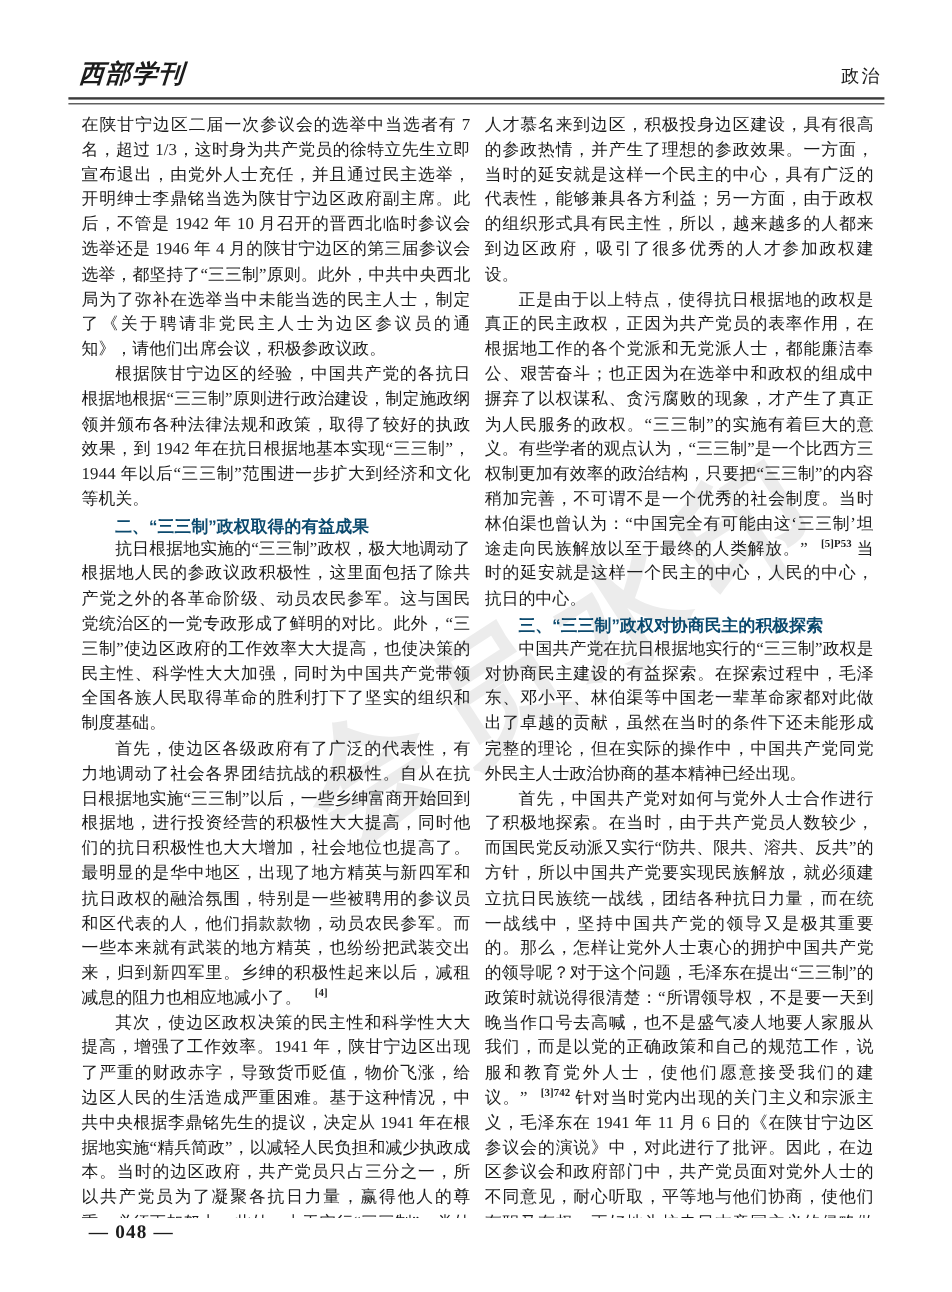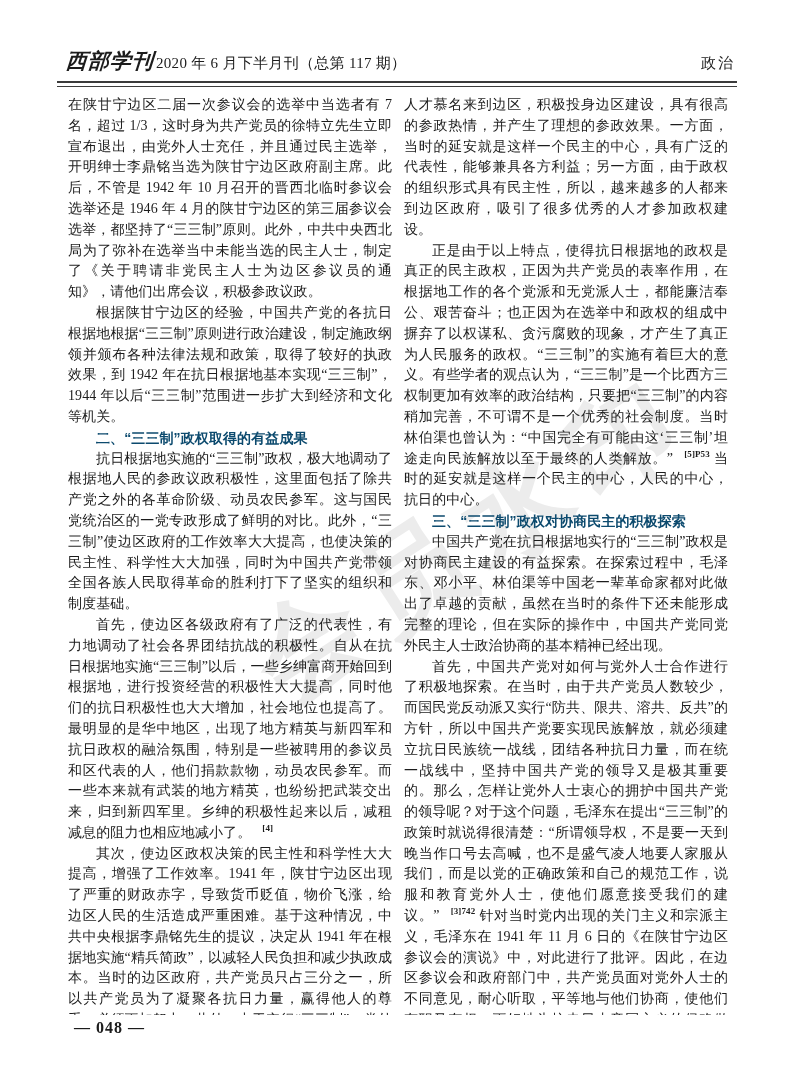--- a/index.html
+++ b/index.html
@@ -78,21 +78,20 @@
     font-family:"Liberation Serif","DejaVu Serif",serif;
   }
 </style>
 </head>
 <body>
 
 <div class="page">
 
   <div class="header">
     <span class="logo">西部学刊</span>
-    <span class="issue">2020 年 6 月下半月刊（总第 117 期）</span>
     <span class="section">政治</span>
   </div>
 
   <div class="header-rule"></div>
 
   <div class="watermark">会员水印</div>
 
   <div class="columns">
     <div class="col">
         <p class="body"><span>在陕甘宁边区二届一次参议会的选举中当选者有 7 名，超过 1/3，这时身为共产党员的徐特立先生立即宣布退出，由党外人士充任，并且通过民主选举，开明绅士李鼎铭当选为陕甘宁边区政府副主席。此后，不管是 1942 年 10 月召开的晋西北临时参议会选举还是 1946 年 4 月的陕甘宁边区的第三届参议会选举，都坚持了“三三制”原则。此外，中共中央西北局为了弥补在选举当中未能当选的民主人士，制定了《关于聘请非党民主人士为边区参议员的通知》，请他们出席会议，积极参政议政。</span></p>

